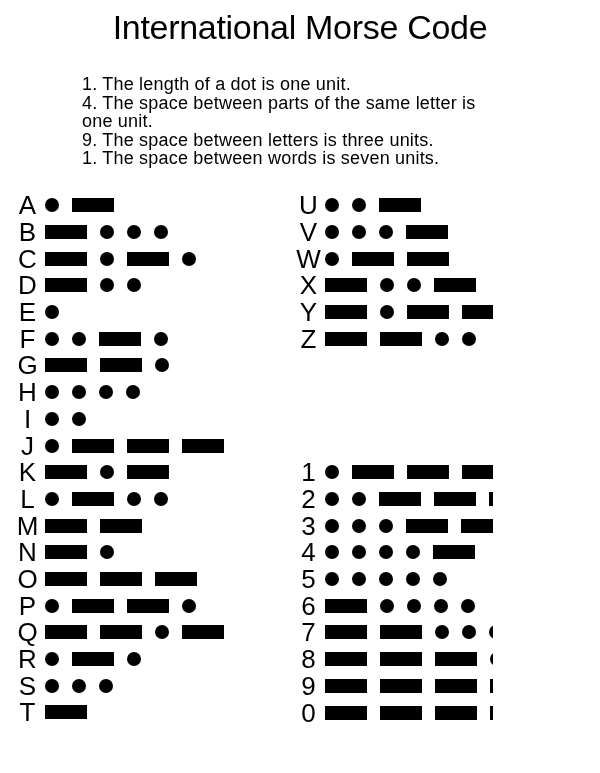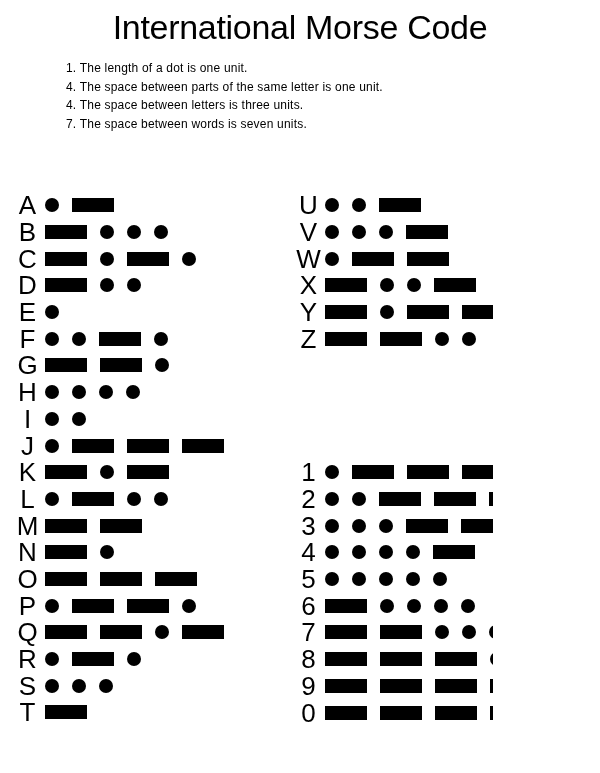--- a/index.html
+++ b/index.html
@@ -13,22 +13,22 @@
     padding-left:9px;
   }
   .title {
     position:absolute; top:8px; left:0; width:600px;
     margin:0; text-align:center;
     font-size:34px; font-weight:400; letter-spacing:-0.3px;
     color: var(--ink, #000000);
   }
   .rules {
     position:absolute; top:59px; left:66px;
-    margin:0; padding:0; list-style:none;
-    font-size:12px; line-height:18.5px; letter-spacing:0.2px;
+    margin:16px; padding:0; list-style:none;
+    font-size:18px; line-height:18.5px; letter-spacing:0.2px;
     color: var(--ink, #000000);
   }
   .morse-col { position:absolute; }
   #col-letters-left  { top:192px; left:14px; }
   #col-letters-right { top:192px; left:295px; }
   #col-digits        { top:459px; left:295px; }
   .morse-row { display:flex; align-items:center; height:26.7px; }
   .char {
     flex:none; width:27px; text-align:center;
     font-size:26px; line-height:1; color: var(--ink, #000000);
@@ -40,22 +40,22 @@
 </style>
 </head>
 <body>
 
 <div class="page">
   <h1 class="title">International Morse Code</h1>
 
   <div class="rules">
     <div>1. The length of a dot is one unit.</div>
     <div>4. The space between parts of the same letter is one unit.</div>
-    <div>4. The space between letters is three units.</div>
-    <div>7. The space between words is seven units.</div>
+    <div>9. The space between letters is three units.</div>
+    <div>1. The space between words is seven units.</div>
   </div>
 
   <div class="morse-col" id="col-letters-left">
       <div class="morse-row">
         <span class="char">A</span>
         <span class="symbols">
           <span class="dot"></span>
           <span class="dash"></span>
         </span>
       </div>

